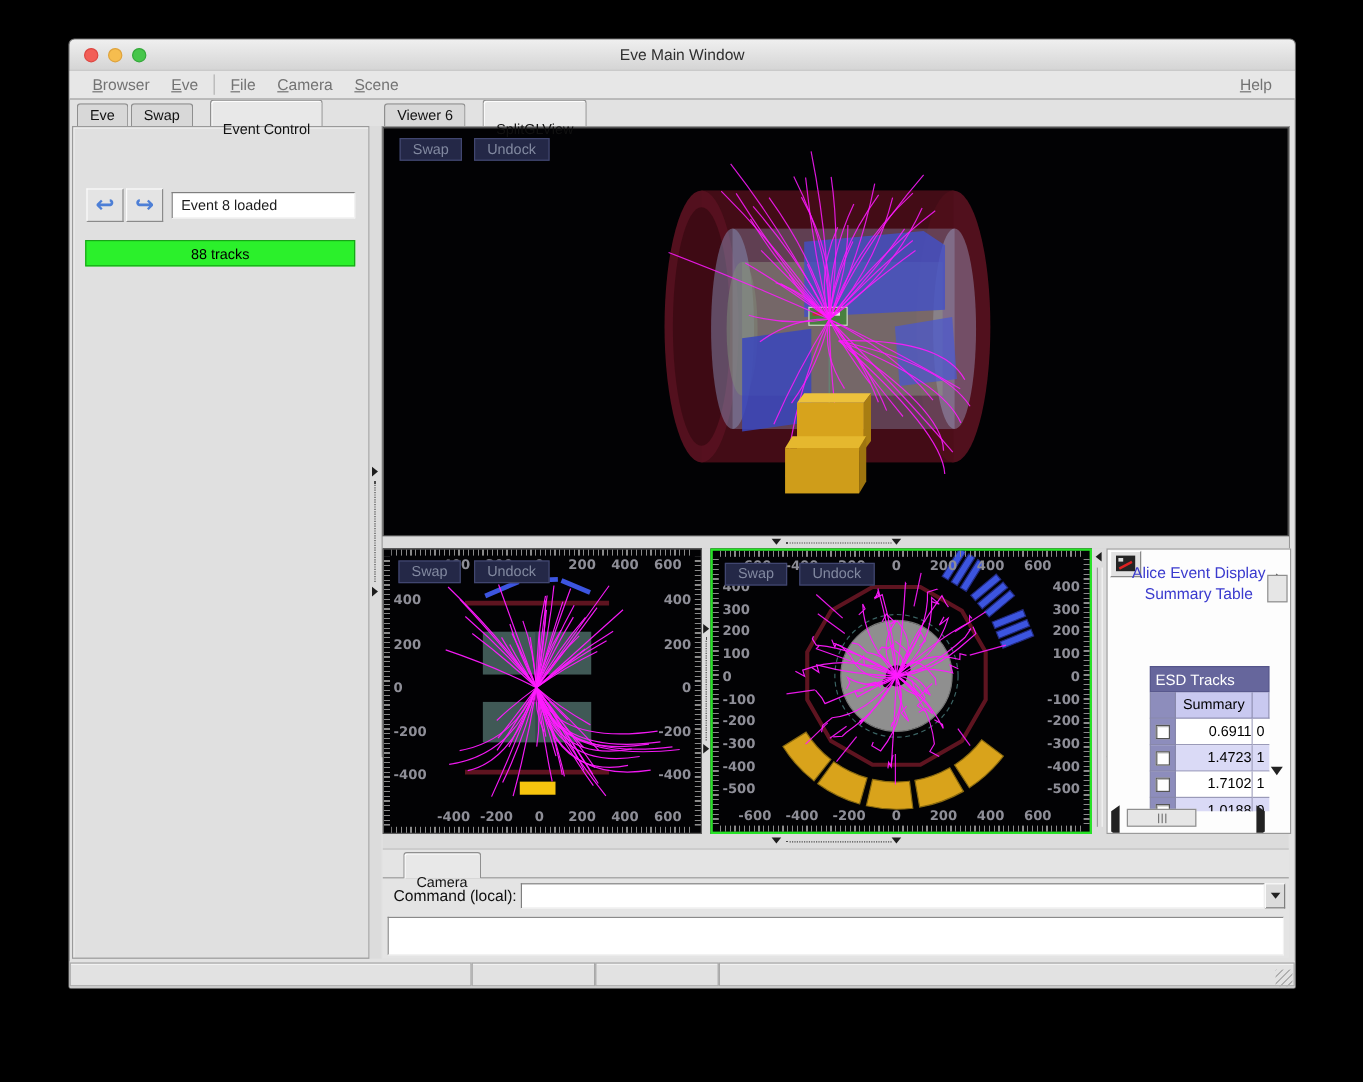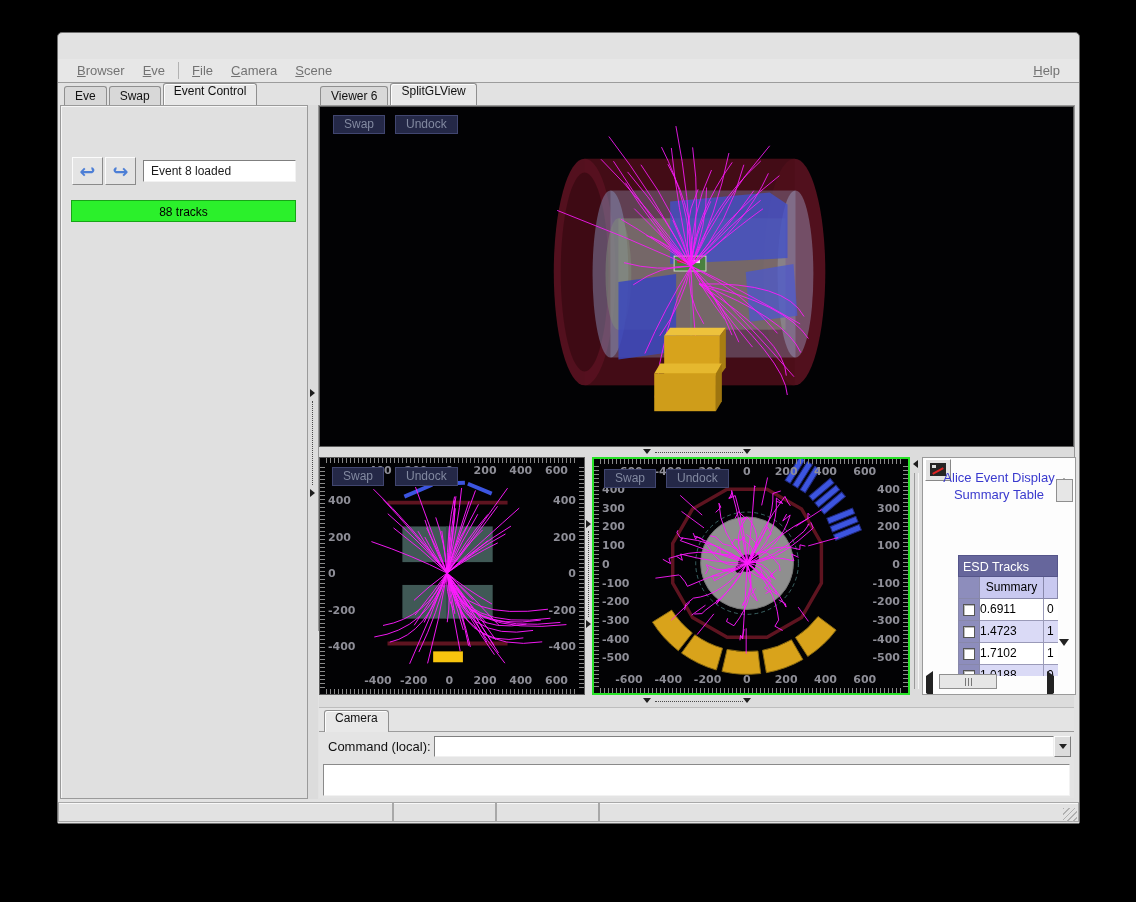--- a/index.html
+++ b/index.html
@@ -26,22 +26,22 @@
   .mitem { display:inline-block; font-size:13px; color:#737373; padding:3px 9px; cursor:default; }
   .mitem::first-letter { text-decoration:underline; }
   .msep { width:1px; height:17px; background:#b2b2b2; margin:0 4px; }
   #menu-help { margin-left:auto; }
 
   
   .tabbar { position:absolute; height:22px; display:flex; align-items:flex-end; }
   .tab { font-size:12px; color:#111; background:#d8d8d8; border:1px solid #8f8f8f;
          border-bottom:none; border-radius:3px 3px 0 0; padding:2px 10px 3px;
          margin-right:2px; height:19px; position:relative; }
-  .tab.active { background:#e8e8e8; height:22px; z-index:3; padding-top:0;
-                box-shadow:inset 1px 1px 0 #fdfdfd; }
+  .tab.active { background:#e8e8e8; height:22px; z-index:3; padding-top:17px;
+                box-shadow:inset 1px 1px 0 #fdfdfd;margin-left:12px; }
 
   
   #sidebar-panel { position:absolute; left:2px; top:72px; width:248px; height:694px;
                    background:#e0e0e0; border:1px solid #9a9a9a; box-shadow:inset 1px 1px 0 #f6f6f6; }
   .nav-btn { position:absolute; width:31px; height:28px; background:#e4e4e4;
              border:1px solid; border-color:#fbfbfb #8a8a8a #8a8a8a #fbfbfb;
              display:flex; align-items:center; justify-content:center;
              font-family:"DejaVu Sans", sans-serif; font-size:19px; color:#4d7fd6;
              font-weight:bold; line-height:1; cursor:pointer; }
   #event-field { position:absolute; left:82px; top:54px; width:153px; height:22px;
@@ -107,21 +107,21 @@
   .hc { border:1px solid #8888aa; border-top:none; }
   #esd-cb-h { width:22px; background:#8d8dbc; }
   #esd-mom-h { width:64px; background:#c9c9f0; color:#000; text-align:center; line-height:20px;
                border-left:none; }
   #esd-x-h { width:14px; background:#c9c9f0; border-left:none; }
   .esd-row { display:flex; height:22px; }
   .esd-cb-cell { width:22px; background:#8d8dbc; border:1px solid #8888aa; border-top:none;
                  display:flex; align-items:center; justify-content:center; }
   .cb { width:12px; height:12px; background:#fff; border:1px solid #555;
         box-shadow:inset 1px 1px 0 #bbb; cursor:pointer; }
-  .esd-cell { width:64px; text-align:left; line-height:21px; color:#000;
+  .esd-cell { width:64px; text-align:right; line-height:21px; color:#000;
               border-bottom:1px solid #9a9ab8; border-right:1px solid #9a9ab8; }
   .esd-cell2 { width:14px; padding-left:3px; line-height:21px; color:#000;
                border-bottom:1px solid #9a9ab8; }
   .esd-row:nth-child(odd) .esd-cell, .esd-row:nth-child(odd) .esd-cell2 { background:#fff; }
   .esd-row:nth-child(even) .esd-cell, .esd-row:nth-child(even) .esd-cell2 { background:#dadaf6; }
 
   .sb-tri-u { width:0; height:0; border-left:5px solid transparent; border-right:5px solid transparent;
               border-bottom:7px solid #222; }
   .sb-tri-d { width:0; height:0; border-left:5px solid transparent; border-right:5px solid transparent;
               border-top:7px solid #222; }
@@ -153,20 +153,26 @@
                display:flex; }
   .statusseg { border:1px solid #a8a8a8; box-shadow:inset 0 1px 0 #f8f8f8; height:20px; margin-top:1px; }
   #resize-grip { position:absolute; right:1px; top:5px; width:14px; height:14px;
                  background:repeating-linear-gradient(135deg,#b0b0b0 0 1px,transparent 1px 4px); }
 </style>
 </head>
 <body>
 
 <div id="window">
 
+  <div id="titlebar">
+    <span id="light-close" class="light"></span>
+    <span id="light-min" class="light"></span>
+    <span id="light-zoom" class="light"></span>
+    <div id="title-text">Eve Main Window</div>
+  </div>
 
   <div id="menubar">
     <span class="mitem">Browser</span>
     <span class="mitem">Eve</span>
     <span class="msep"></span>
     <span class="mitem">File</span>
     <span class="mitem">Camera</span>
     <span class="mitem">Scene</span>
     <span class="mitem" id="menu-help">Help</span>
   </div>

